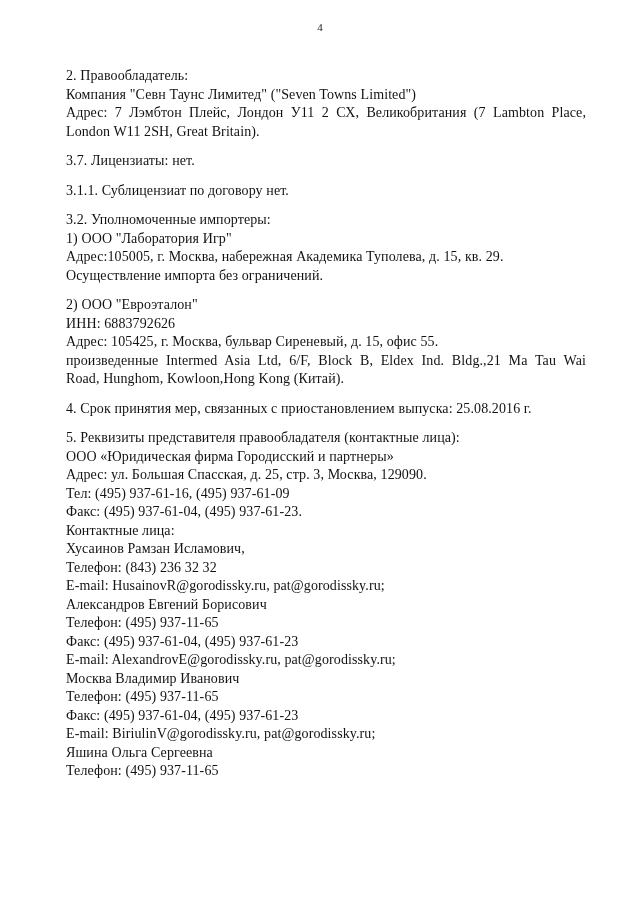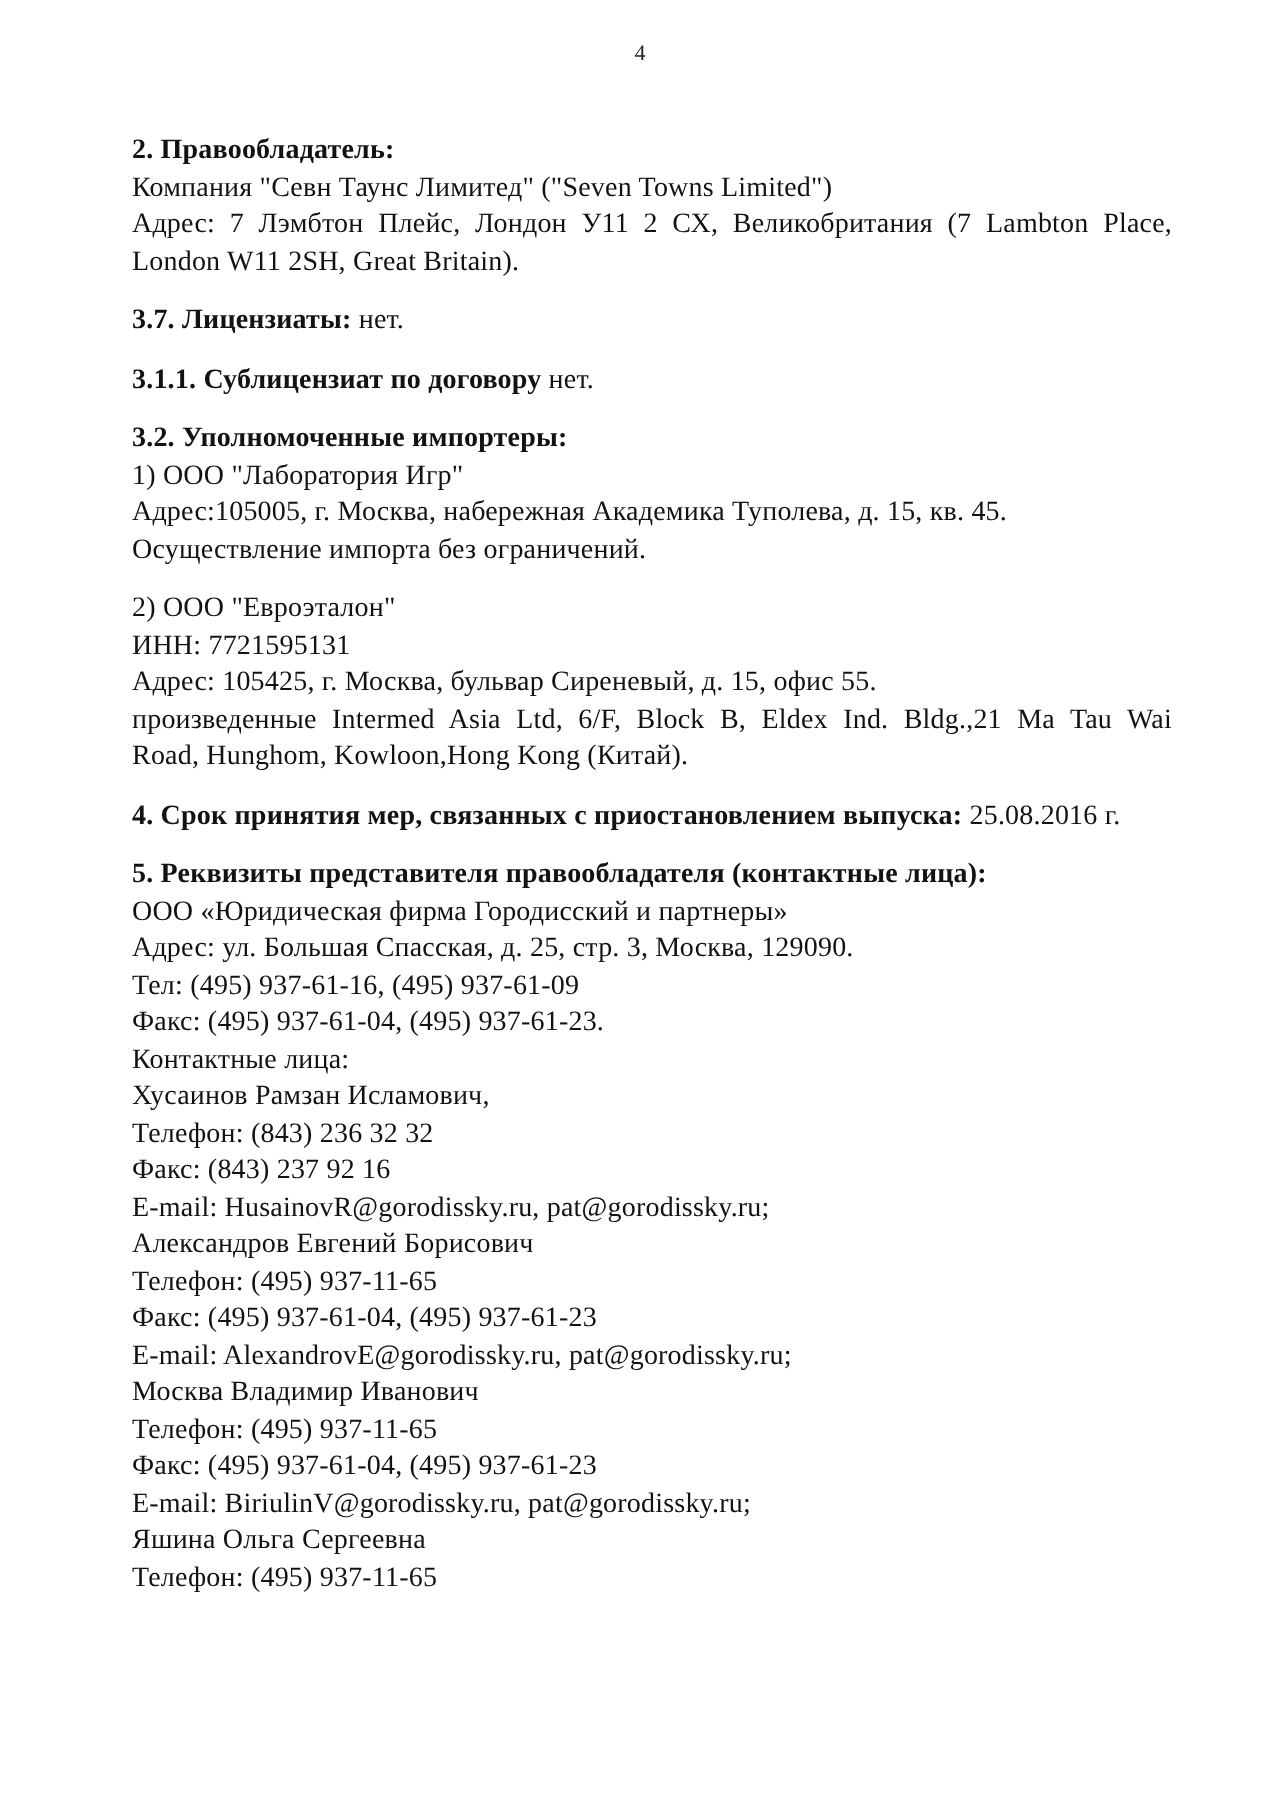--- a/index.html
+++ b/index.html
@@ -38,21 +38,21 @@
     white-space: nowrap;
   }
   .line.justify {
     white-space: normal;
     text-align: justify;
     text-align-last: justify;
     text-justify: inter-word;
     font-family: Liberation Serif, serif;
   }
   .line .b {
-    font-weight: bold;
+    font-weight: normal;
     text-align: right;
   }
   .spacer {
     height: 11px;
   }
 </style>
 </head>
 <body>
 
 <div class="page">
@@ -62,40 +62,39 @@
       <div class="line"><span>Компания "Севн Таунс Лимитед" ("Seven Towns Limited")</span></div>
       <div class="line justify"><span>Адрес: 7 Лэмбтон Плейс, Лондон У11 2 СХ, Великобритания (7 Lambton Place,</span></div>
       <div class="line"><span>London W11 2SH, Great Britain).</span></div>
       <div class="spacer"></div>
       <div class="line"><span class="b">3.7. Лицензиаты:</span><span> нет.</span></div>
       <div class="spacer"></div>
       <div class="line"><span class="b">3.1.1. Сублицензиат по договору</span><span> нет.</span></div>
       <div class="spacer"></div>
       <div class="line"><span class="b">3.2. Уполномоченные импортеры:</span></div>
       <div class="line"><span>1) ООО "Лаборатория Игр"</span></div>
-      <div class="line"><span>Адрес:105005, г. Москва, набережная Академика Туполева, д. 15, кв. 45.</span></div>
+      <div class="line"><span>Адрес:105005, г. Москва, набережная Академика Туполева, д. 15, кв. 29.</span></div>
       <div class="line"><span>Осуществление импорта без ограничений.</span></div>
       <div class="spacer"></div>
       <div class="line"><span>2) ООО "Евроэталон"</span></div>
-      <div class="line"><span>ИНН: 7721595131</span></div>
+      <div class="line"><span>ИНН: 6883792626</span></div>
       <div class="line"><span>Адрес: 105425, г. Москва, бульвар Сиреневый, д. 15, офис 55.</span></div>
       <div class="line justify"><span>произведенные Intermed Asia Ltd, 6/F, Block B, Eldex Ind. Bldg.,21 Ma Tau Wai</span></div>
       <div class="line"><span>Road, Hunghom, Kowloon,Hong Kong (Китай).</span></div>
       <div class="spacer"></div>
       <div class="line"><span class="b">4. Срок принятия мер, связанных с приостановлением выпуска:</span><span> 25.08.2016 г.</span></div>
       <div class="spacer"></div>
       <div class="line"><span class="b">5. Реквизиты представителя правообладателя (контактные лица):</span></div>
       <div class="line"><span>ООО «Юридическая фирма Городисский и партнеры»</span></div>
       <div class="line"><span>Адрес: ул. Большая Спасская, д. 25, стр. 3, Москва, 129090.</span></div>
       <div class="line"><span>Тел: (495) 937-61-16, (495) 937-61-09</span></div>
       <div class="line"><span>Факс: (495) 937-61-04, (495) 937-61-23.</span></div>
       <div class="line"><span>Контактные лица:</span></div>
       <div class="line"><span>Хусаинов Рамзан Исламович,</span></div>
       <div class="line"><span>Телефон: (843) 236 32 32</span></div>
-      <div class="line"><span>Факс: (843) 237 92 16</span></div>
       <div class="line"><span>E-mail: HusainovR@gorodissky.ru, pat@gorodissky.ru;</span></div>
       <div class="line"><span>Александров Евгений Борисович</span></div>
       <div class="line"><span>Телефон: (495) 937-11-65</span></div>
       <div class="line"><span>Факс: (495) 937-61-04, (495) 937-61-23</span></div>
       <div class="line"><span>E-mail: AlexandrovE@gorodissky.ru, pat@gorodissky.ru;</span></div>
       <div class="line"><span>Москва Владимир Иванович</span></div>
       <div class="line"><span>Телефон: (495) 937-11-65</span></div>
       <div class="line"><span>Факс: (495) 937-61-04, (495) 937-61-23</span></div>
       <div class="line"><span>E-mail: BiriulinV@gorodissky.ru,  pat@gorodissky.ru;</span></div>
       <div class="line"><span>Яшина Ольга Сергеевна</span></div>

